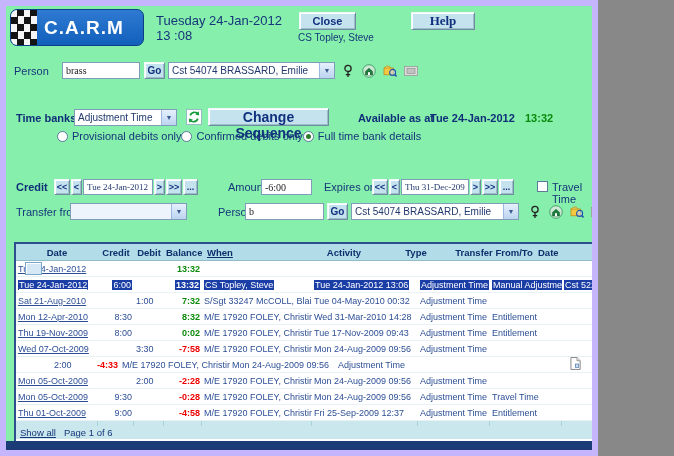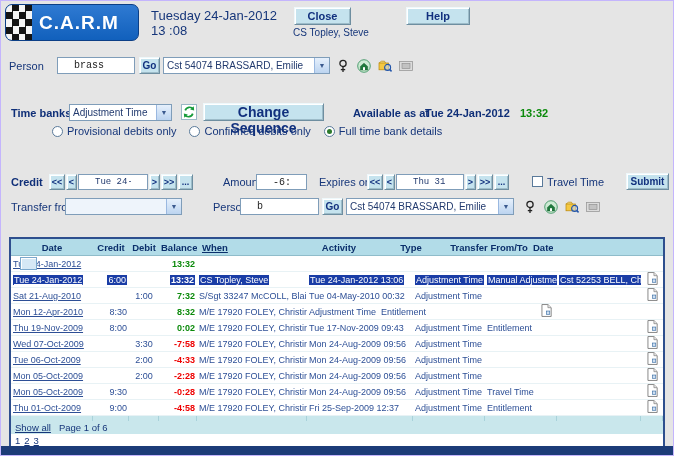--- a/index.html
+++ b/index.html
@@ -1,74 +1,74 @@
 <!DOCTYPE html>
 <html><head>
 <meta charset="utf-8">
 <style>
   * { box-sizing: border-box; margin: 0; padding: 0; }
   body { font-family: "Liberation Sans", sans-serif; background:#888; }
-  .page { position:relative; width:674px; height:456px; background:#e5e5e5;
-          border:1px solid #c4b5fd; overflow:hidden; }
+  .page { position:relative; width:598px; height:456px; background:#86efac;
+          border:6px solid #c4b5fd; overflow:hidden; }
 
   
   .logo { position:absolute; left:4px; top:3px; width:134px; height:37px;
           background:linear-gradient(#2f7ad2,#1160bc); border:1px solid #0c3f86;
           border-radius:7px; display:flex; align-items:center; overflow:hidden; }
   .checker { width:26px; height:37px; flex:0 0 26px;
           background: repeating-conic-gradient(#141414 0% 25%, #f5f5f5 0% 50%);
           background-size:13px 15px; }
   .logo-text { color:#fff; font-weight:bold; font-size:19px; letter-spacing:1px;
           padding-left:7px; }
   .hdr-datetime { position:absolute; left:150px; top:7px; color:#16367a; font-size:13px; line-height:15px; }
   .btn { background:#c5e3ee; border:1px solid #6e8ea0;
          border-top-color:#eef8fb; border-left-color:#eef8fb;
          box-shadow:inset 1px 1px 0 #fff, inset -1px -1px 0 #9dbcc9;
          color:#11307e; font-weight:bold; text-align:center; cursor:pointer;
          font-family:"Liberation Sans",sans-serif; }
   .btn-close { position:absolute; left:293px; top:6px; width:57px; height:18px; font-size:11px; }
-  .btn-help  { position:absolute; left:405px; top:6px; width:64px; height:18px; font-size:11px; }
+  .btn-help  { position:absolute; left:405px; top:6px; width:64px; height:18px; font-size:13px;font-family:Liberation Serif, serif; }
   .hdr-user  { position:absolute; left:285px; top:26px; width:90px; text-align:center;
                color:#16367a; font-size:10px; }
 
   
   .lbl  { position:absolute; color:#16367a; font-size:11px; }
   .lbl.b { font-weight:bold; color:#0f2f78; }
   .tin  { position:absolute; height:17px; border:1px solid #7f9db9; background:#fff;
-          font-size:10px; color:#222; padding:0 16px; font-family:Liberation Mono, monospace; }
+          font-size:10px; color:#222; padding:0 3px; font-family:Liberation Serif, serif; }
   .selbox { position:absolute; height:17px; border:1px solid #7f9db9; background:#fff;
           display:flex; align-items:center; cursor:pointer; }
   .selbox .txt { flex:1; font-size:10px; color:#223a6e; padding:0 3px; white-space:nowrap;
           overflow:hidden; }
   .selbox .arr { width:15px; height:100%; background:linear-gradient(#e6f0fc,#bcd4f0);
           border-left:1px solid #9ab8e0; color:#3b5a8f; font-size:7px;
           display:flex; align-items:center; justify-content:center; }
   .sbtn { position:absolute; height:16px; font-size:9px; padding:0; }
   .icons { position:absolute; display:flex; gap:6px; align-items:center; }
   .pic  { width:15px; height:15px; display:inline-flex; align-items:center; justify-content:center; }
   .pic svg { width:14px; height:14px; }
   .refresh { position:absolute; width:16px; height:16px; background:#fff; border:1px solid #9bb8c6;
           display:flex; align-items:center; justify-content:center; }
-  .radios { position:absolute; display:flex; gap:13px; align-items:center;padding-left:40px; }
+  .radios { position:absolute; display:flex; align-items:center;padding-left:40px; }
   .radio-item { display:flex; gap:4px; align-items:center; color:#16367a; font-size:11px; cursor:pointer; }
   .rdot { width:11px; height:11px; border-radius:50%; border:1px solid #5a7a9a; background:#fff;
           display:inline-flex; align-items:center; justify-content:center; }
   .rdot.on::after { content:""; width:5px; height:5px; border-radius:50%; background:#2c7a2c; }
   .cbox { position:absolute; width:11px; height:11px; border:1px solid #5a7a9a; background:#fff; }
 
   
   .tbl { position:absolute; left:8px; top:236px; width:656px; border:2px solid #2e4f8e;
          background:#fff; font-size:9px; color:#2d4f96; }
   .trow { display:flex; height:16px; line-height:16px; border-bottom:1px solid #e8f2f5; }
   .thead { display:flex; height:17px; line-height:17px; background:#b2dce8; color:#0b2f6b;
            font-weight:bold; font-size:9.5px; border-bottom:1px solid #8fbcca; }
   .cell { overflow:hidden; white-space:nowrap; padding:0 2px; }
   .thead .cell { text-align:center; }
   .thead .c5 { text-align:left; padding-left:5px;text-decoration:underline; }
-  .c0{width:82px; position:relative;} .c1{width:36px; text-align:right;} .c2{width:30px; text-align:center;}
+  .c0{width:82px; position:relative;} .c1{width:36px; text-align:right;} .c2{width:30px; text-align:left;}
   .c3{width:38px; text-align:right; font-weight:bold;} .c4{width:110px;} .c5{width:106px;}
   .c6{width:72px;} .c7{width:72px;} .c8{width:84px;} .c9{width:22px; text-align:center;}
   .dl { color:#2d4f96; text-decoration:underline; cursor:pointer; }
   .pos { color:#0b8a0b; } .neg { color:#ee0000; }
   .sel .v, .sel .dl { background:#1a3da6; color:#fff; padding:0 1px; }
   .band { display:flex; height:5px; background:#c9e7ec; }
   .band .cell { height:5px; border-right:1px solid #a8d2da; }
   .tfoot { display:flex; align-items:center; height:13px; background:#c9e7ec; padding-left:4px;
            gap:8px; font-size:9.5px; color:#16367a; }
   .tpages { display:flex; align-items:center; height:12px; background:#fff; padding-left:4px;
@@ -291,20 +291,21 @@
                 <rect x="5" y="6.5" width="3" height="3" fill="#cfe0f2" stroke="#3a6ea5" stroke-width="0.6"></rect>
               </svg>
             </span></div>
         </div>
         <div class="trow">
           <div class="cell c0"><a class="dl">Mon 12-Apr-2010</a></div>
           <div class="cell c1"><span class="v">8:30</span></div>
           <div class="cell c2"></div>
           <div class="cell c3"><span class="v pos">8:32</span></div>
           <div class="cell c4"><span class="v">M/E 17920 FOLEY, Christine</span></div>
+          <div class="cell c5"><span class="v">Wed 31-Mar-2010 14:28</span></div>
           <div class="cell c6"><span class="v">Adjustment Time</span></div>
           <div class="cell c7"><span class="v">Entitlement</span></div>
           <div class="cell c8"></div>
           <div class="cell c9"><span class="doc">
               <svg viewBox="0 0 10 12">
                 <path d="M0.8 0.5 H6.3 L9.3 3.4 V11.5 H0.8 Z" fill="#fff" stroke="#777" stroke-width="0.8"></path>
                 <path d="M6.3 0.5 V3.4 H9.3" fill="#e6e6e6" stroke="#777" stroke-width="0.6"></path>
                 <rect x="5" y="6.5" width="3" height="3" fill="#cfe0f2" stroke="#3a6ea5" stroke-width="0.6"></rect>
               </svg>
             </span></div>
@@ -339,21 +340,20 @@
           <div class="cell c8"></div>
           <div class="cell c9"><span class="doc">
               <svg viewBox="0 0 10 12">
                 <path d="M0.8 0.5 H6.3 L9.3 3.4 V11.5 H0.8 Z" fill="#fff" stroke="#777" stroke-width="0.8"></path>
                 <path d="M6.3 0.5 V3.4 H9.3" fill="#e6e6e6" stroke="#777" stroke-width="0.6"></path>
                 <rect x="5" y="6.5" width="3" height="3" fill="#cfe0f2" stroke="#3a6ea5" stroke-width="0.6"></rect>
               </svg>
             </span></div>
         </div>
         <div class="trow">
-          <div class="cell c0"><a class="dl">Tue 06-Oct-2009</a></div>
           <div class="cell c1"></div>
           <div class="cell c2"><span class="v">2:00</span></div>
           <div class="cell c3"><span class="v neg">-4:33</span></div>
           <div class="cell c4"><span class="v">M/E 17920 FOLEY, Christine</span></div>
           <div class="cell c5"><span class="v">Mon 24-Aug-2009 09:56</span></div>
           <div class="cell c6"><span class="v">Adjustment Time</span></div>
           <div class="cell c7"></div>
           <div class="cell c8"></div>
           <div class="cell c9"><span class="doc">
               <svg viewBox="0 0 10 12">

